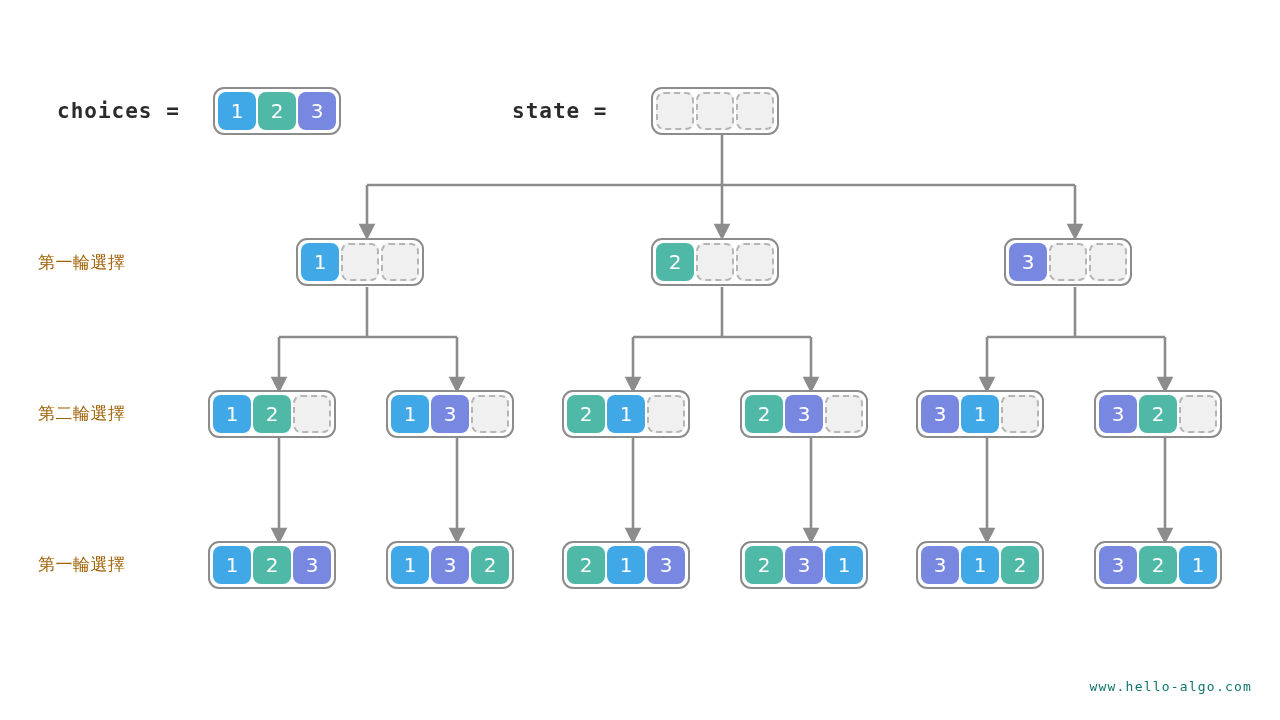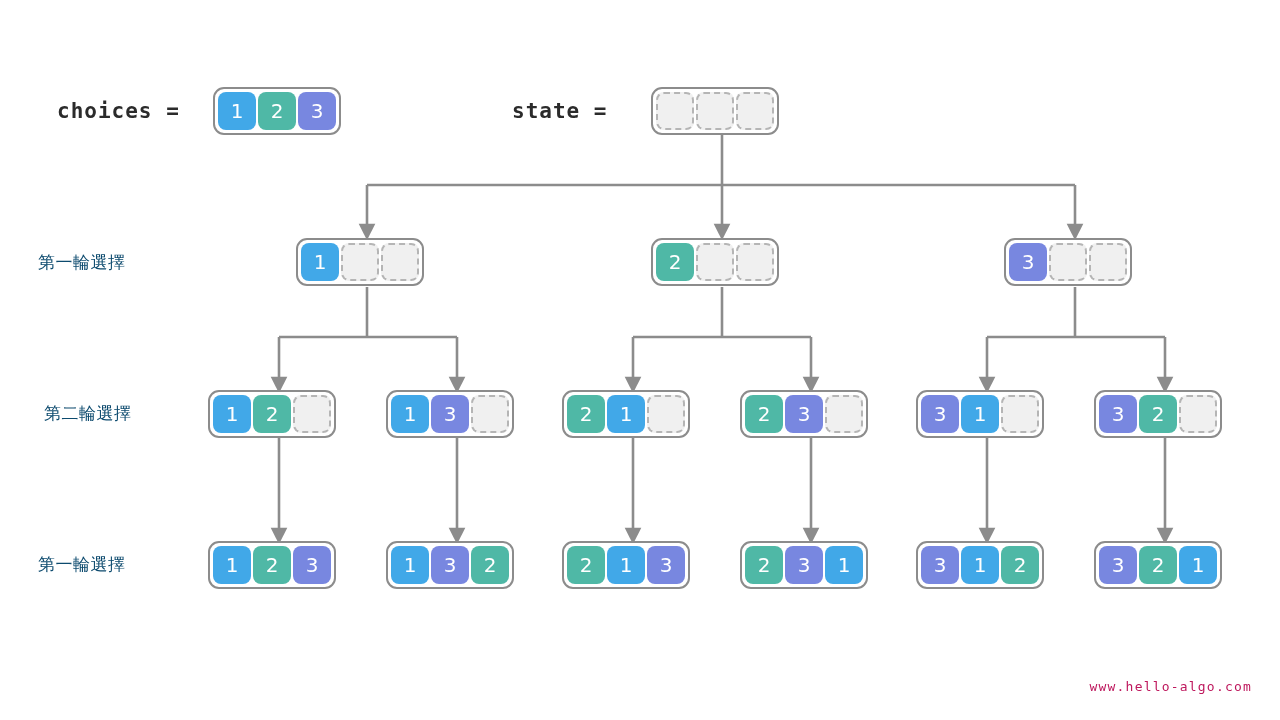--- a/index.html
+++ b/index.html
@@ -40,21 +40,21 @@
     color: #2b2b2b;
     letter-spacing: 1px;
     white-space: nowrap;
   }
 
   
   .row-label {
     position: absolute;
     font-family: "DejaVu Sans", "Liberation Sans", sans-serif;
     font-size: 17px;
-    color: #0c4a6e;
+    color: #a16207;
     white-space: nowrap;
     letter-spacing: 0.5px;
   }
 
   
   .arr {
     position: absolute;
     display: flex;
     align-items: center;
     box-sizing: border-box;
@@ -87,21 +87,21 @@
   .cell.c2 { background: #4fb8a6; }
   .cell.c3 { background: #7887e0; }
 
   
   .watermark {
     position: absolute;
     right: 28px;
     bottom: 26px;
     font-family: "DejaVu Sans Mono", "Liberation Mono", monospace;
     font-size: 13px;
-    color: #be185d;
+    color: #0f766e;
     letter-spacing: 1.2px;
     white-space: nowrap;
   }
 </style>
 </head>
 <body>
 
 <div id="canvas">
 
   <svg id="edges" viewBox="0 0 1280 720" width="1280" height="720">
@@ -154,21 +154,21 @@
 
   <div class="kw-label" style="left:512px; top:99px;">state =</div>
 
   <div class="arr" style="left:651px; top:87px;">
     <div class="cell empty"></div>
     <div class="cell empty"></div>
     <div class="cell empty"></div>
   </div>
 
   <div class="row-label" style="left:38px; top:251px;">第一輪選擇</div>
-  <div class="row-label" style="left:44px; top:402px;">第二輪選擇</div>
+  <div class="row-label" style="left:38px; top:402px;">第二輪選擇</div>
   <div class="row-label" style="left:38px; top:553px;">第一輪選擇</div>
 
   <div class="arr" style="left:296px; top:238px;">
     <div class="cell c1">1</div>
     <div class="cell empty"></div>
     <div class="cell empty"></div>
   </div>
   <div class="arr" style="left:651px; top:238px;">
     <div class="cell c2">2</div>
     <div class="cell empty"></div>

